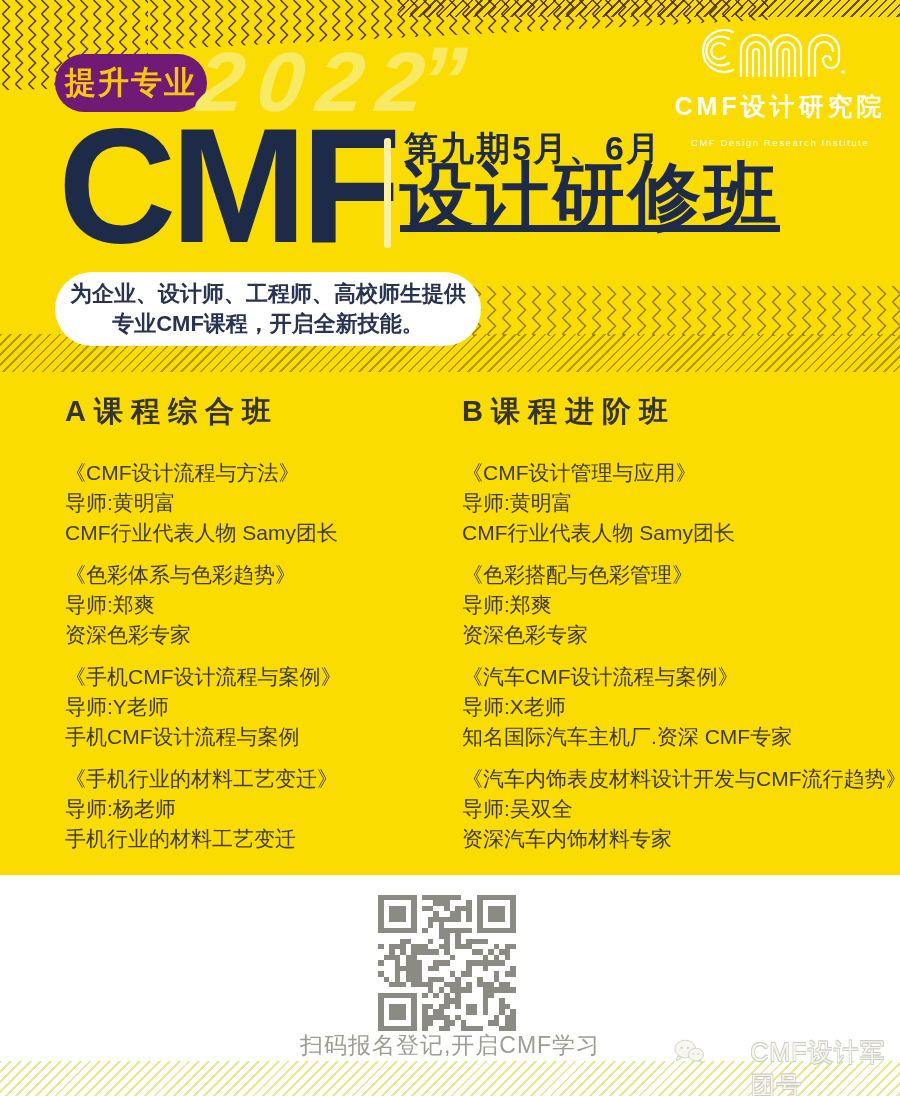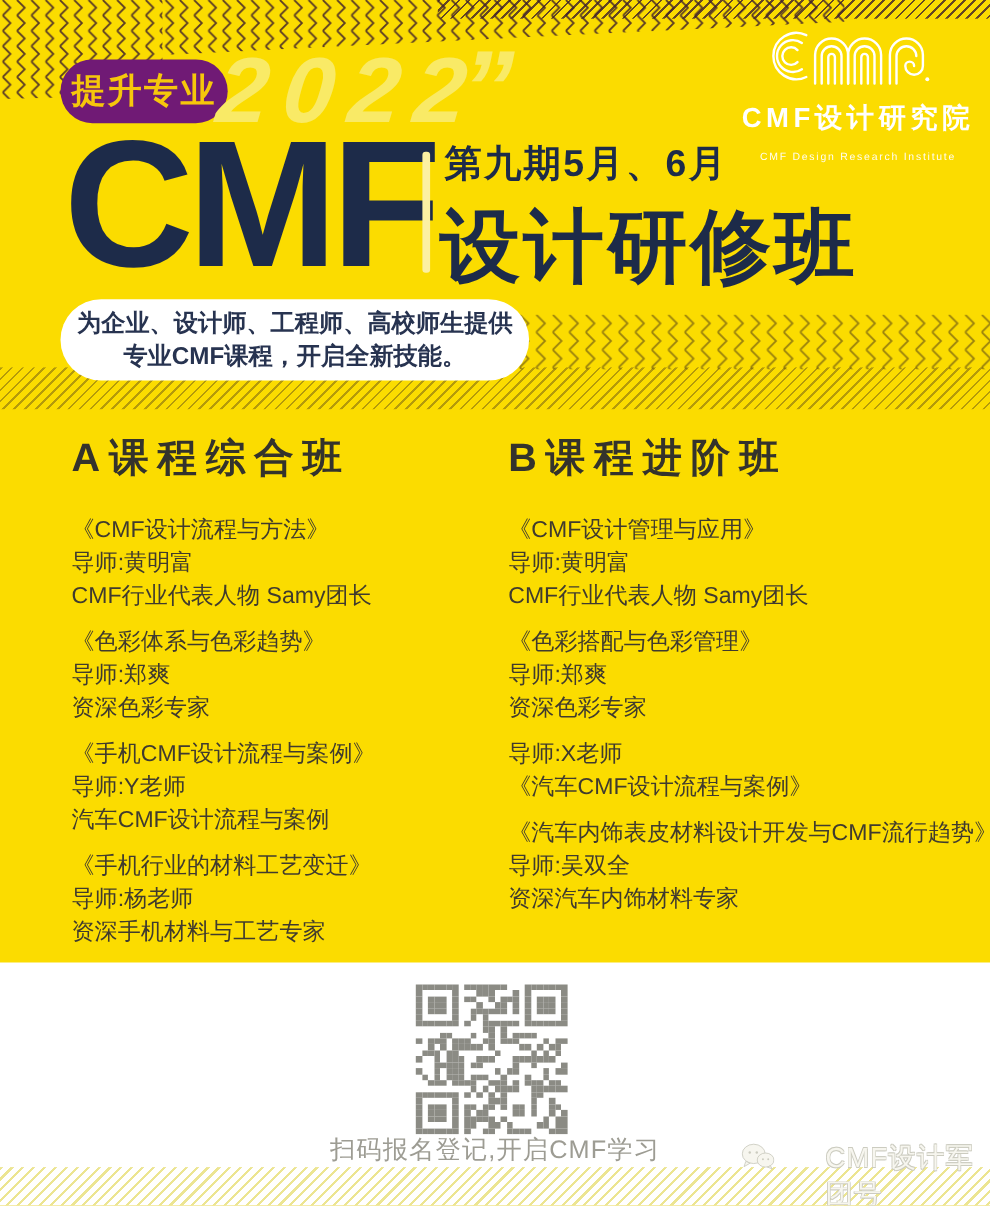--- a/index.html
+++ b/index.html
@@ -32,32 +32,32 @@
   .logo{position:absolute;left:660px;top:20px;width:240px;text-align:center;}
   .logo svg{display:block;margin:0 auto;}
   .logo-title{margin-top:4px;color:#fff;font-size:25px;font-weight:bold;letter-spacing:4px;}
   .logo-sub{margin-top:14px;color:rgba(255,255,255,.95);font-size:9.5px;letter-spacing:1.6px;}
   .big-cmf{position:absolute;left:58px;top:104px;font-size:164px;line-height:1;
     font-weight:900;color:#1d2b49;letter-spacing:-6px;}
   .divider{position:absolute;left:384px;top:138px;width:7px;height:110px;
     background:#fcf0a2;border-radius:3px;}
   .session{position:absolute;left:404px;top:126px;font-size:34px;font-weight:600;
     color:#1d2b49;letter-spacing:2px;white-space:nowrap;}
-  .course-title{position:absolute;left:400px;top:176px;font-size:73px;font-weight:900;
-    color:#1d2b49;letter-spacing:3px;white-space:nowrap;}
+  .course-title{position:absolute;left:400px;top:148px;font-size:73px;font-weight:900;
+    color:#1d2b49;letter-spacing:3px;white-space:nowrap;text-decoration:underline;}
   
   .pill{position:absolute;left:55px;top:272px;width:426px;height:74px;background:#fff;
     border-radius:38px;display:flex;flex-direction:column;align-items:center;
     justify-content:center;z-index:3;}
   .pill div{font-size:22px;font-weight:bold;color:#273350;line-height:30px;white-space:nowrap;}
   
   .column{position:absolute;top:392px;}
   .col-a{left:65px;width:380px;}
   .col-b{left:462px;width:438px;}
-  .col-header{font-size:36px;font-weight:600;color:#34332c;letter-spacing:8px;
+  .col-header{font-size:29px;font-weight:600;color:#34332c;letter-spacing:8px;
     margin:0 0 26px 0;}
   .course{margin-bottom:12px;}
   .course div{font-size:21px;line-height:30px;color:#403b2e;font-weight:500;white-space:nowrap;}
   
   .qr{position:absolute;left:378px;top:895px;width:138px;height:136px;
     display:grid;grid-template-columns:repeat(25,1fr);grid-template-rows:repeat(25,1fr);}
   .qr i{display:block;}
   .qr i.on{background:#8b8b84;}
   .scan-text{position:absolute;left:0;top:1030px;width:900px;text-align:center;
     font-size:23px;color:#9d9c93;letter-spacing:1px;}
@@ -142,44 +142,45 @@
       <div>CMF行业代表人物 Samy团长</div>
     </div>
     <div class="course">
       <div>《色彩体系与色彩趋势》</div>
       <div>导师:郑爽</div>
       <div>资深色彩专家</div>
     </div>
     <div class="course">
       <div>《手机CMF设计流程与案例》</div>
       <div>导师:Y老师</div>
-      <div>汽车CMF设计流程与案例</div>
+      <div>手机CMF设计流程与案例</div>
     </div>
     <div class="course">
       <div>《手机行业的材料工艺变迁》</div>
       <div>导师:杨老师</div>
-      <div>资深手机材料与工艺专家</div>
+      <div>手机行业的材料工艺变迁</div>
     </div>
   </div>
 
   <div class="column col-b">
     <div class="col-header">B课程进阶班</div>
     <div class="course">
       <div>《CMF设计管理与应用》</div>
       <div>导师:黄明富</div>
       <div>CMF行业代表人物 Samy团长</div>
     </div>
     <div class="course">
       <div>《色彩搭配与色彩管理》</div>
       <div>导师:郑爽</div>
       <div>资深色彩专家</div>
     </div>
     <div class="course">
+      <div>《汽车CMF设计流程与案例》</div>
       <div>导师:X老师</div>
-      <div>《汽车CMF设计流程与案例》</div>
+      <div>知名国际汽车主机厂.资深 CMF专家</div>
     </div>
     <div class="course">
       <div>《汽车内饰表皮材料设计开发与CMF流行趋势》</div>
       <div>导师:吴双全</div>
       <div>资深汽车内饰材料专家</div>
     </div>
   </div>
 
   <div class="qr">
       <i class="on"></i>

